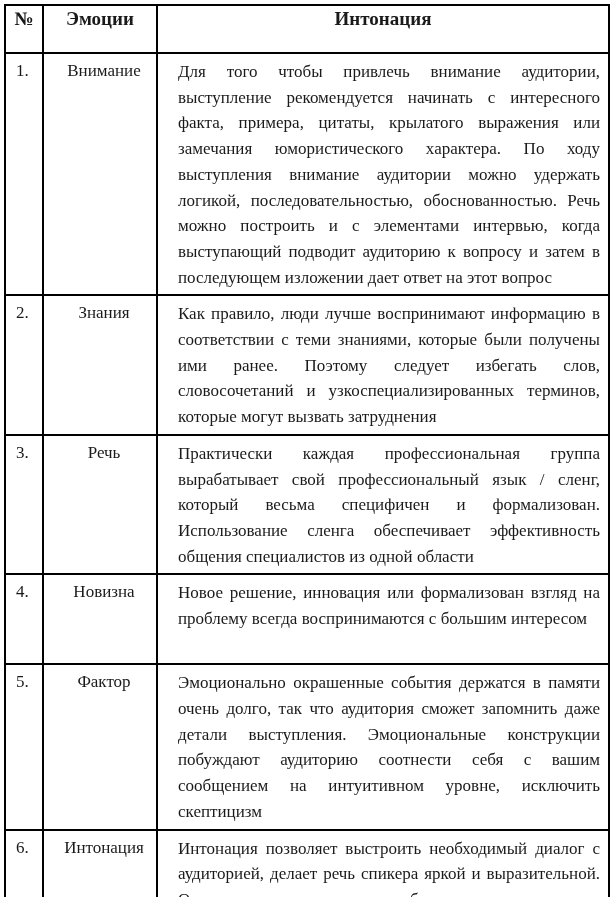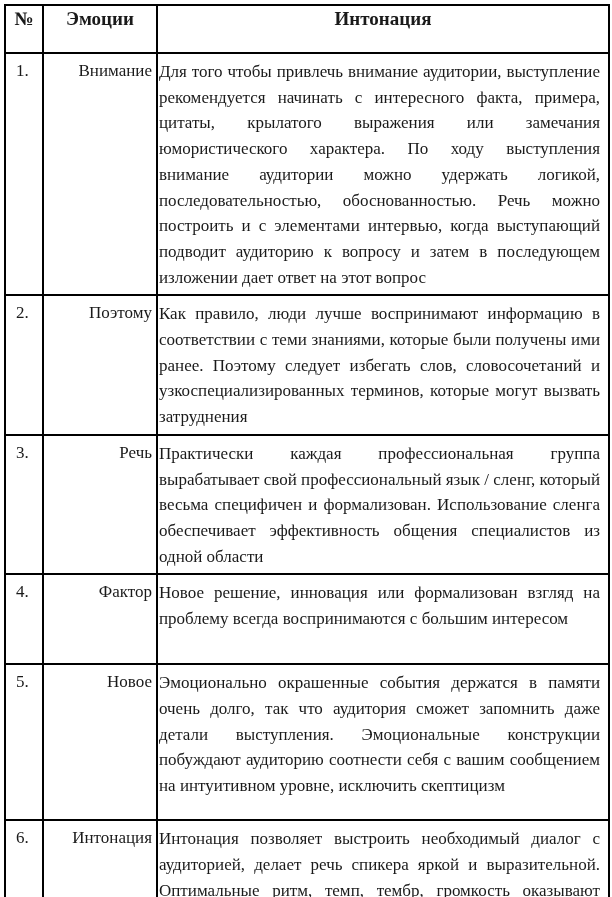--- a/index.html
+++ b/index.html
@@ -39,27 +39,27 @@
     padding: 2px 4px;
   }
   td.num-cell {
     font-size: 17px;
     padding: 7px 2px 2px 10px;
     text-align: left;
   }
   td.factor-cell {
     font-size: 17px;
     padding: 7px 4px 2px 12px;
-    text-align: right;
+    text-align: center;
     border-radius: 23px;
   }
   td.actions-cell {
     font-size: 17px;
     line-height: 25.7px;
-    padding: 5px 8px 4px 1px;
+    padding: 5px 8px 4px 20px;
     text-align: justify;
     hyphens: auto;
     -webkit-hyphens: auto;
   }
   tr.r1 td { height: 235px; }
   tr.r2 td { height: 129px; }
   tr.r3 td { height: 127px; }
   tr.r4 td { height: 90px;  }
   tr.r5 td { height: 156px; }
   tr.r6 td { height: 102px; }
@@ -82,36 +82,36 @@
       </tr>
     </thead>
     <tbody>
       <tr class="r1">
         <td class="num-cell">1.</td>
         <td class="factor-cell">Внимание</td>
         <td class="actions-cell">Для того чтобы привлечь внимание аудитории, выступление рекомендуется начинать с интересного факта, примера, цитаты, крылатого выражения или замечания юмористического характера. По ходу выступления внимание аудитории можно удержать логикой, последовательностью, обоснованностью. Речь можно построить и с элементами интервью, когда выступающий подводит аудиторию к вопросу и затем в последующем изложении дает ответ на этот вопрос</td>
       </tr>
       <tr class="r2">
         <td class="num-cell">2.</td>
-        <td class="factor-cell">Поэтому</td>
+        <td class="factor-cell">Знания</td>
         <td class="actions-cell">Как правило, люди лучше воспринимают информацию в соответствии с теми знаниями, которые были получены ими ранее. Поэтому следует избегать слов, словосочетаний и узкоспециализированных терминов, которые могут вызвать затруднения</td>
       </tr>
       <tr class="r3">
         <td class="num-cell">3.</td>
         <td class="factor-cell">Речь</td>
         <td class="actions-cell">Практически каждая профессиональная группа вырабатывает свой профессиональный язык / сленг, который весьма специфичен и формализован. Использование сленга обеспечивает эффективность общения специалистов из одной области</td>
       </tr>
       <tr class="r4">
         <td class="num-cell">4.</td>
-        <td class="factor-cell">Фактор</td>
+        <td class="factor-cell">Новизна</td>
         <td class="actions-cell">Новое решение, инновация или формализован взгляд на проблему всегда воспринимаются с большим интересом</td>
       </tr>
       <tr class="r5">
         <td class="num-cell">5.</td>
-        <td class="factor-cell">Новое</td>
+        <td class="factor-cell">Фактор</td>
         <td class="actions-cell">Эмоционально окрашенные события держатся в памяти очень долго, так что аудитория сможет запомнить даже детали выступления. Эмоциональные конструкции побуждают аудиторию соотнести себя с вашим сообщением на интуитивном уровне, исключить скептицизм</td>
       </tr>
       <tr class="r6">
         <td class="num-cell">6.</td>
         <td class="factor-cell">Интонация</td>
         <td class="actions-cell">Интонация позволяет выстроить необходимый диалог с аудиторией, делает речь спикера яркой и выразительной. Оптимальные ритм, темп, тембр, громкость оказывают большое влияние на слушателей</td>
       </tr>
     </tbody>
   </table>
 </div>

